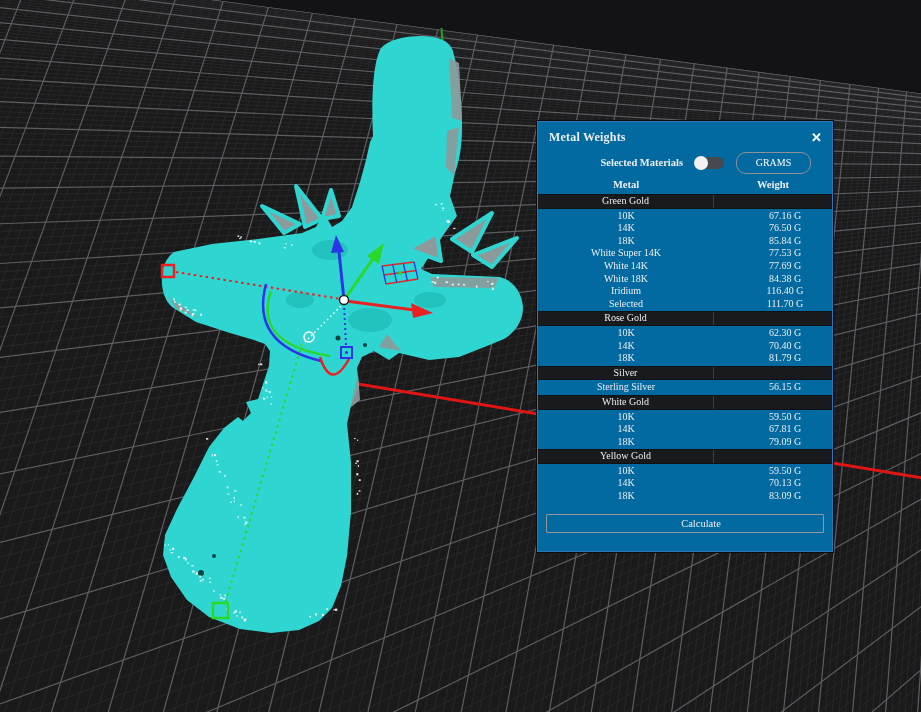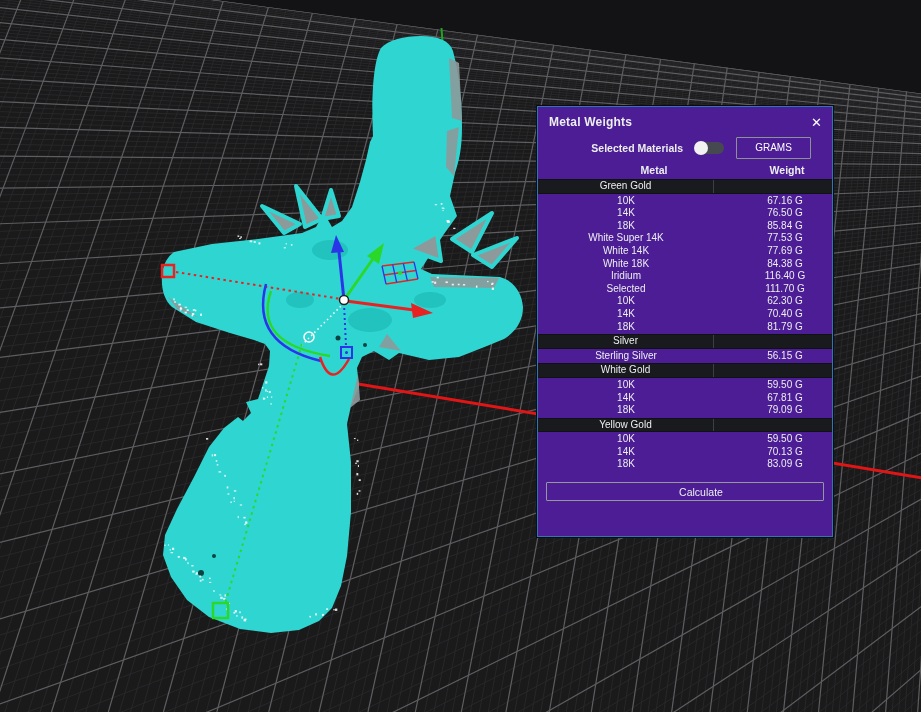--- a/index.html
+++ b/index.html
@@ -1,33 +1,33 @@
 <!DOCTYPE html>
 <html><head>
 <meta charset="utf-8">
 <style>
   html,body{margin:0;padding:0;background:#000;}
   .stage{position:relative;width:921px;height:712px;overflow:hidden;background:#131315;
          font-family:"Liberation Sans","DejaVu Sans",sans-serif;}
   #scene-svg{position:absolute;left:0;top:0;}
   
-  .dialog{position:absolute;left:537px;top:106px;width:296px;height:431px;box-sizing:border-box;
-          background:#4c1d95;border:1px solid #2d76ba;box-shadow:0 0 0 1px #0a0b0d;
-          color:#eceef0;user-select:none;}
+  .dialog{position:absolute;left:537px;top:121px;width:296px;height:431px;box-sizing:border-box;
+          background:#0369a1;border:1px solid #2d76ba;box-shadow:0 0 0 1px #0a0b0d;
+          color:#eceef0;user-select:none;font-family:Liberation Serif, serif;}
   .dlg-title{display:flex;align-items:center;height:24px;padding:3px 10px 0 11px;}
   .dlg-title .t{font-size:12px;font-weight:bold;letter-spacing:.2px;}
   .close{margin-left:auto;font-size:13px;font-weight:bold;line-height:1;cursor:pointer;color:#fff;}
   .controls{display:flex;align-items:center;justify-content:flex-end;height:27px;gap:12px;padding-right:21px;}
   .sel-label{font-size:10.5px;font-weight:bold;}
   .toggle{width:29px;height:12px;border-radius:6px;background:#46494f;position:relative;cursor:pointer;}
   .knob{position:absolute;left:-1px;top:-1px;width:14px;height:14px;border-radius:50%;background:#f2f2f2;}
   .grams{width:73px;height:20px;border:1px solid #8d9196;background:transparent;color:#fff;
-         font-size:10px;display:flex;align-items:center;justify-content:center;border-radius:1px;cursor:pointer;}
+         font-size:10px;display:flex;align-items:center;justify-content:center;border-radius:10px;cursor:pointer;}
   .cols{display:flex;height:17px;font-size:10.5px;font-weight:bold;align-items:center;}
-  .cols .c1{width:176px;text-align:center;padding-left:28px;}
+  .cols .c1{width:176px;text-align:center;}
   .cols .c2{flex:1;text-align:center;}
   .tbl{font-size:10px;}
   .row{display:flex;height:12.6px;line-height:12.6px;gap:24px;}
   .row .c1{width:176px;text-align:center;box-sizing:border-box;}
   .row .c2{flex:1;text-align:center;}
   .row.sec{background:#191a1d;border-top:1px solid #101114;border-bottom:1px solid #101114;margin:1px 0;}
   .row.sec .c1{border-right:1px solid #3c4046;}
   .calc{margin:11px 8px 0;height:17px;border:1px solid #94989d;border-radius:1px;cursor:pointer;
         display:flex;align-items:center;justify-content:center;font-size:10.5px;padding-left:32px;}
 </style>
@@ -751,20 +751,24 @@
           <span class="c2">84.38 G</span>
         </div>
         <div class="row">
           <span class="c1">Iridium</span>
           <span class="c2">116.40 G</span>
         </div>
         <div class="row">
           <span class="c1">Selected</span>
           <span class="c2">111.70 G</span>
         </div>
+        <div class="row sec">
+          <span class="c1">Rose Gold</span>
+          <span class="c2"></span>
+        </div>
         <div class="row">
           <span class="c1">10K</span>
           <span class="c2">62.30 G</span>
         </div>
         <div class="row">
           <span class="c1">14K</span>
           <span class="c2">70.40 G</span>
         </div>
         <div class="row">
           <span class="c1">18K</span>

